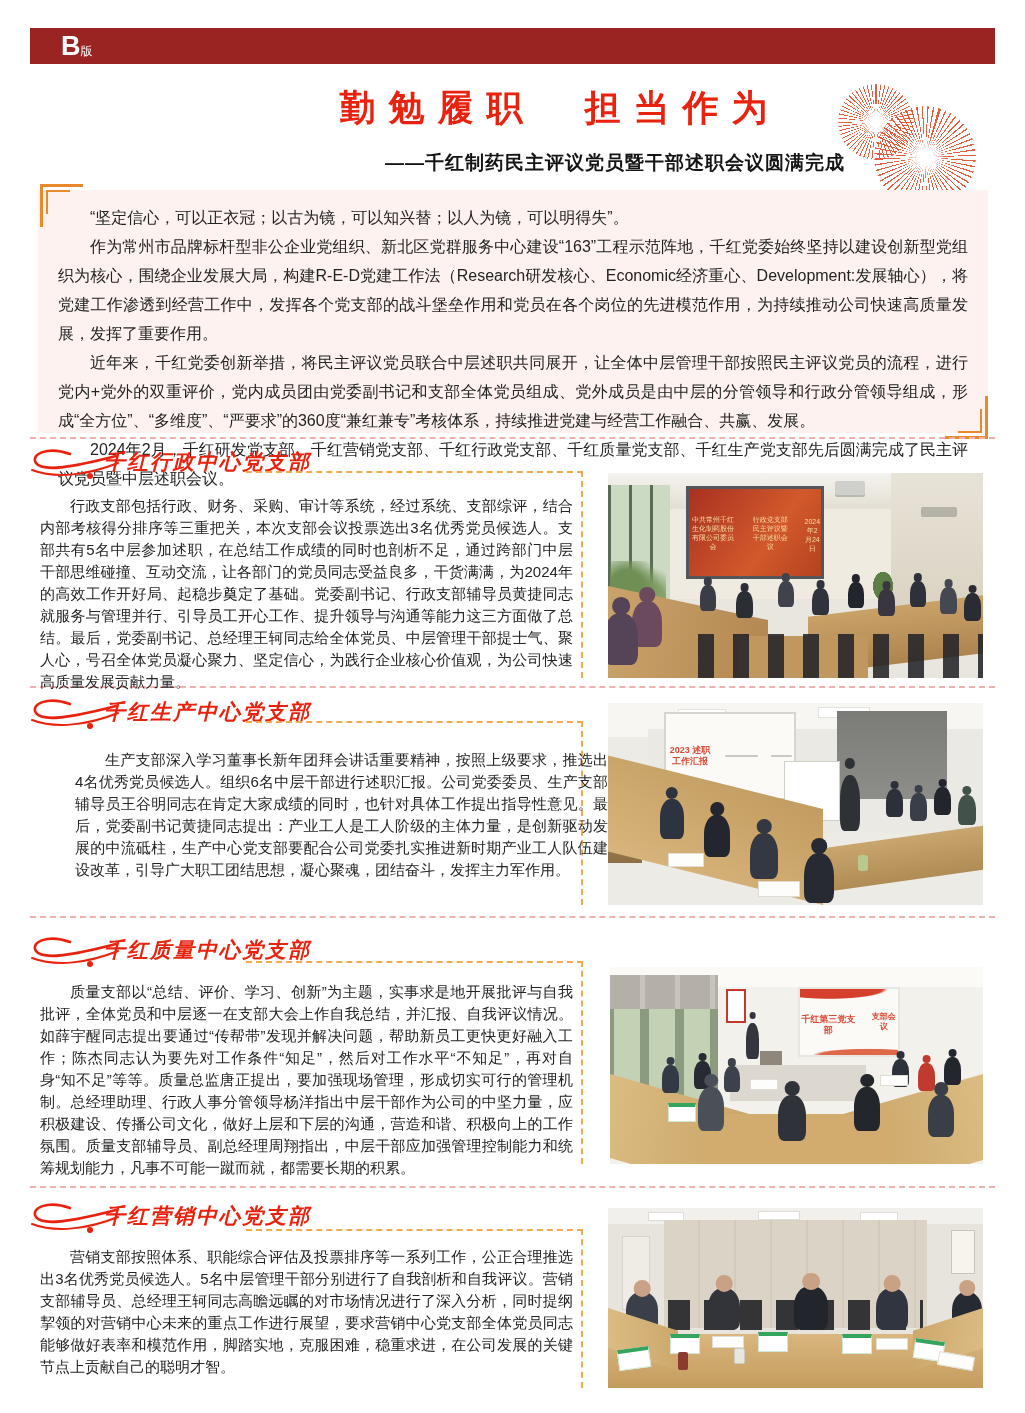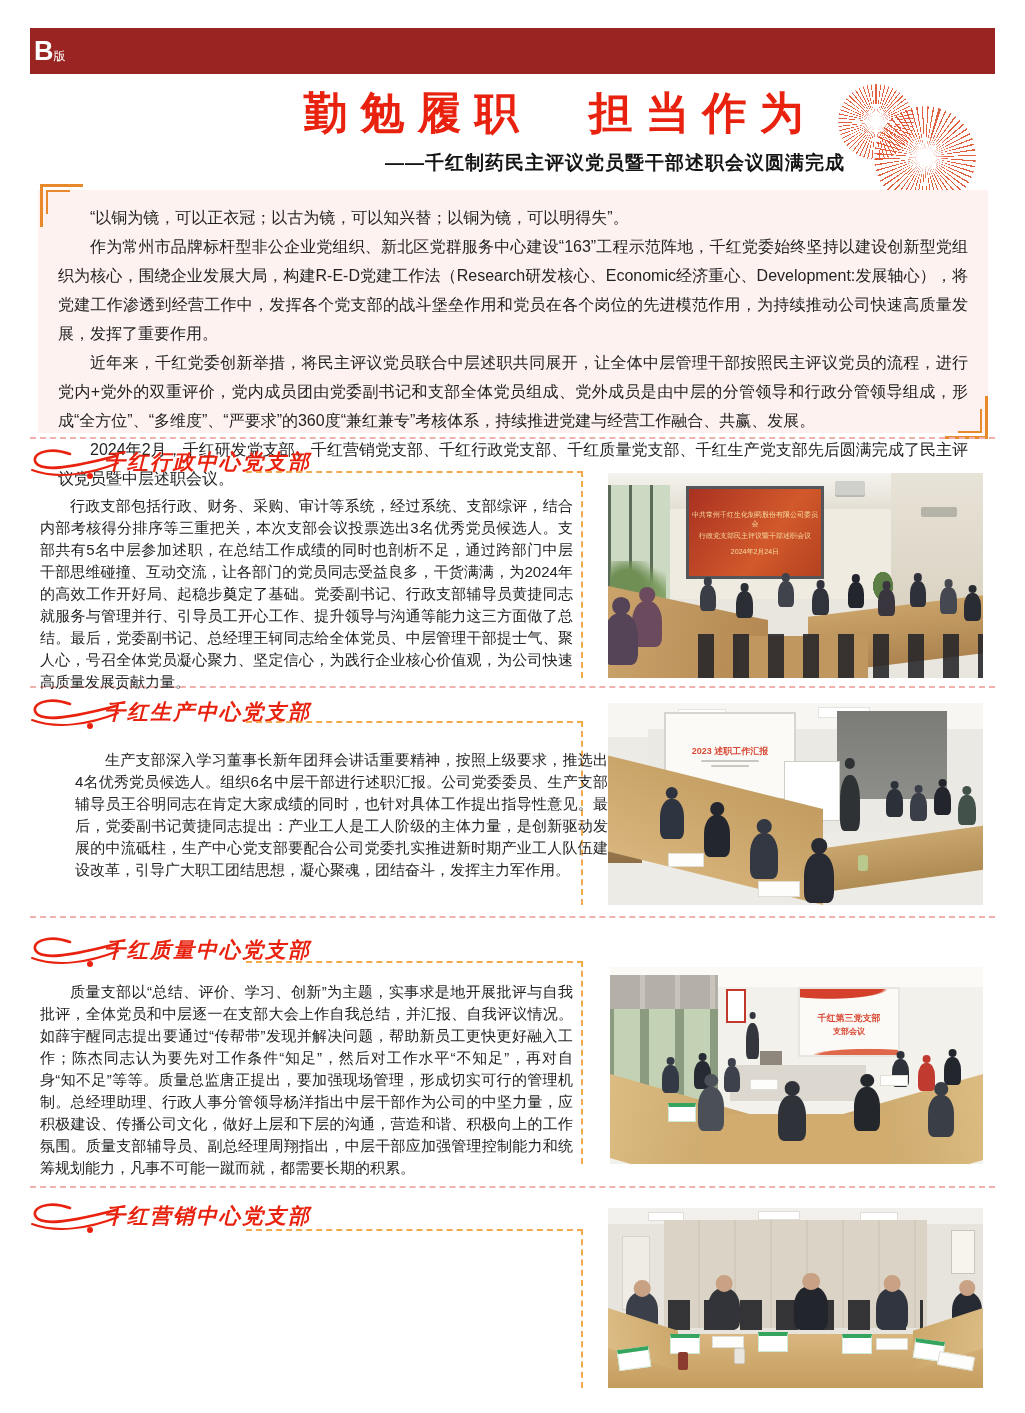--- a/index.html
+++ b/index.html
@@ -1,33 +1,33 @@
 <!DOCTYPE html>
 <html><head>
 <meta charset="utf-8">
 <style>
   html,body{margin:0;padding:0;background:#ffffff;}
   .page{position:relative;width:1025px;height:1413px;background:#fff;overflow:hidden;
         font-family:"Liberation Sans","DejaVu Sans",sans-serif;}
   .abs{position:absolute;}
 
   
-  .topbar{position:absolute;left:30px;top:28px;width:965px;height:46px;background:#9a2421;
-          color:#fff;display:flex;align-items:center;padding:0 4px;box-sizing:border-box;}
+  .topbar{position:absolute;left:30px;top:28px;width:965px;height:36px;background:#9a2421;
+          color:#fff;display:flex;align-items:center;padding:0 31px;box-sizing:border-box;}
   .edition{font-size:27px;font-weight:bold;line-height:1;}
   .edition-suffix{font-size:12px;font-weight:normal;}
   .topbar-right{margin-left:auto;display:flex;align-items:baseline;gap:30px;}
   .category{font-size:14px;letter-spacing:2px;}
   .masthead{font-size:25px;font-weight:bold;letter-spacing:4px;
             font-family:"Liberation Serif","DejaVu Serif",serif;}
 
   
   .headline{position:absolute;left:248px;top:84px;width:624px;text-align:center;
             color:#e8220e;font-family:"Liberation Serif","DejaVu Serif",serif;
-            font-weight:bold;font-size:44px;letter-spacing:13px;white-space:nowrap;}
+            font-weight:bold;font-size:36px;letter-spacing:13px;white-space:nowrap;}
   .subheadline{position:absolute;left:262px;top:150px;width:706px;text-align:center;
                font-size:19px;font-weight:bold;color:#141414;letter-spacing:1px;}
   .fw{position:absolute;border-radius:50%;
       background:repeating-conic-gradient(rgba(222,82,46,.92) 0deg 1.6deg, transparent 1.6deg 6.4deg);
       -webkit-mask-image:radial-gradient(circle,transparent 0 10%,#000 30% 70%,transparent 76%);
       mask-image:radial-gradient(circle,transparent 0 10%,#000 30% 70%,transparent 76%);}
 
   
   .intro{position:absolute;left:38px;top:190px;width:950px;height:243px;background:#fdf2f0;
          box-sizing:border-box;padding:13px 20px 0 20px;}
@@ -48,22 +48,22 @@
   
   .sec-title{position:absolute;color:#e8220e;font-size:21px;font-weight:bold;font-style:italic;
              letter-spacing:2px;white-space:nowrap;}
   .swoosh{position:absolute;width:96px;height:38px;}
   .sec-body{position:absolute;left:40px;width:533px;font-size:15px;line-height:22px;
             color:#242424;text-align:justify;text-indent:2em;}
 
   
   .photo{position:absolute;left:608px;width:375px;overflow:hidden;background:#e9e6df;}
   .screen{position:absolute;background:#55565a;padding:3px;box-sizing:border-box;}
-  .slide{position:relative;width:100%;height:100%;display:flex;flex-direction:column;
-         align-items:center;justify-content:center;gap:3px;text-align:center;overflow:hidden;}
+  .slide{position:relative;width:100%;height:100%;display:flex;
+         align-items:center;justify-content:center;gap:13px;text-align:center;overflow:hidden;}
   .slide-red{background:linear-gradient(125deg,#a93121,#d2592b 60%,#b4421f);color:#f7dda2;}
   .slide-red span{font-size:7px;line-height:9px;display:block;}
   .slide-white{background:#fbfaf6;color:#d94a36;}
   .slide-white .t1{font-size:9px;font-weight:bold;line-height:11px;}
   .slide-white .t2{font-size:8px;font-weight:bold;line-height:10px;}
   .greyline{height:2px;width:46%;background:#c9c7c0;border-radius:1px;}
   .fig{position:absolute;border-radius:45% 45% 20% 20%;background:#2f3138;}
   .fig::before{content:"";position:absolute;left:50%;top:-30%;transform:translateX(-50%);
                width:52%;height:0;padding-bottom:52%;border-radius:50%;background:inherit;}
   .fig.skin::before{background:#c9a184;}
@@ -80,21 +80,21 @@
   </div>
 
   <div class="headline">勤勉履职　担当作为</div>
   <div class="subheadline">——千红制药民主评议党员暨干部述职会议圆满完成</div>
   <div class="fw" style="left:838px;top:84px;width:76px;height:76px;"></div>
   <div class="fw" style="left:874px;top:106px;width:102px;height:102px;transform:rotate(17deg);"></div>
 
   <div class="intro">
     <div class="corner tl"></div>
     <div class="corner br"></div>
-    <p>“以铜为镜，可以正衣冠；以古为镜，可以知兴替；以铜为镜，可以明得失”。</p>
+    <p>“坚定信心，可以正衣冠；以古为镜，可以知兴替；以人为镜，可以明得失”。</p>
     <p>作为常州市品牌标杆型非公企业党组织、新北区党群服务中心建设“163”工程示范阵地，千红党委始终坚持以建设创新型党组织为核心，围绕企业发展大局，构建R-E-D党建工作法（Research研发核心、Economic经济重心、Development:发展轴心），将党建工作渗透到经营工作中，发挥各个党支部的战斗堡垒作用和党员在各个岗位的先进模范作用，为持续推动公司快速高质量发展，发挥了重要作用。</p>
     <p>近年来，千红党委创新举措，将民主评议党员联合中层述职共同展开，让全体中层管理干部按照民主评议党员的流程，进行党内+党外的双重评价，党内成员团由党委副书记和支部全体党员组成、党外成员是由中层的分管领导和行政分管领导组成，形成“全方位”、“多维度”、“严要求”的360度“兼红兼专”考核体系，持续推进党建与经营工作融合、共赢、发展。</p>
     <p>2024年2月，千红研发党支部、千红营销党支部、千红行政党支部、千红质量党支部、千红生产党支部先后圆满完成了民主评议党员暨中层述职会议。</p>
   </div>
 
   <div class="sep" style="top:437px;"></div>
   <div class="sep" style="top:686px;"></div>
   <div class="sep" style="top:916px;"></div>
   <div class="sep" style="top:1186px;"></div>
 
@@ -129,20 +129,21 @@
   <div class="dashH" style="left:246px;top:721px;width:337px;"></div>
   <div class="dashV" style="left:581px;top:721px;height:184px;"></div>
   <div class="dashH" style="left:246px;top:961px;width:337px;"></div>
   <div class="dashV" style="left:581px;top:961px;height:203px;"></div>
   <div class="dashH" style="left:246px;top:1229px;width:337px;"></div>
   <div class="dashV" style="left:581px;top:1229px;height:159px;"></div>
 
   <div class="sec-body" style="top:495px;">行政支部包括行政、财务、采购、审计等系统，经过系统、支部综评，结合内部考核得分排序等三重把关，本次支部会议投票选出3名优秀党员候选人。支部共有5名中层参加述职，在总结工作成绩的同时也剖析不足，通过跨部门中层干部思维碰撞、互动交流，让各部门的党员同志受益良多，干货满满，为2024年的高效工作开好局、起稳步奠定了基础。党委副书记、行政支部辅导员黄捷同志就服务与管理并行、引导员工开心工作、提升领导与沟通等能力这三方面做了总结。最后，党委副书记、总经理王轲同志给全体党员、中层管理干部提士气、聚人心，号召全体党员凝心聚力、坚定信心，为践行企业核心价值观，为公司快速高质量发展贡献力量。</div>
   <div class="sec-body" style="top:749px;margin-left:35px;">生产支部深入学习董事长新年团拜会讲话重要精神，按照上级要求，推选出4名优秀党员候选人。组织6名中层干部进行述职汇报。公司党委委员、生产支部辅导员王谷明同志在肯定大家成绩的同时，也针对具体工作提出指导性意见。最后，党委副书记黄捷同志提出：产业工人是工人阶级的主体力量，是创新驱动发展的中流砥柱，生产中心党支部要配合公司党委扎实推进新时期产业工人队伍建设改革，引导广大职工团结思想，凝心聚魂，团结奋斗，发挥主力军作用。</div>
   <div class="sec-body" style="top:981px;">质量支部以“总结、评价、学习、创新”为主题，实事求是地开展批评与自我批评，全体党员和中层逐一在支部大会上作自我总结，并汇报、自我评议情况。如薛宇醒同志提出要通过“传帮带”发现并解决问题，帮助新员工更快更好融入工作；陈杰同志认为要先对工作条件“知足”，然后对工作水平“不知足”，再对自身“知不足”等等。质量总监唐正提出，要加强现场管理，形成切实可行的管理机制。总经理助理、行政人事分管领导杨洋指出中层干部作为公司的中坚力量，应积极建设、传播公司文化，做好上层和下层的沟通，营造和谐、积极向上的工作氛围。质量支部辅导员、副总经理周翔指出，中层干部应加强管理控制能力和统筹规划能力，凡事不可能一蹴而就，都需要长期的积累。</div>
+  <div class="sec-body" style="top:1246px;">营销支部按照体系、职能综合评估及投票排序等一系列工作，公正合理推选出3名优秀党员候选人。5名中层管理干部分别进行了自我剖析和自我评议。营销支部辅导员、总经理王轲同志高瞻远瞩的对市场情况进行了深入分析，同时提纲挈领的对营销中心未来的重点工作进行展望，要求营销中心党支部全体党员同志能够做好表率和模范作用，脚踏实地，克服困难，稳重求进，在公司发展的关键节点上贡献自己的聪明才智。</div>
 
   <div class="photo" style="top:473px;height:205px;">
     <div class="abs" style="left:0;top:0;right:0;height:40px;background:linear-gradient(#f5f3ee,#e2ddd1);"></div>
     <div class="abs" style="left:60px;top:36px;right:70px;height:90px;background:#efebe1;"></div>
     <div class="abs" style="right:0;top:0;width:92px;height:155px;background:linear-gradient(#e8e3d7,#d8d1c1);"></div>
     <div class="abs" style="right:26px;top:34px;width:36px;height:10px;background:#b5b2a8;border-radius:2px;"></div>
     <div class="abs" style="right:118px;top:8px;width:30px;height:14px;background:#cfcfcb;border-radius:2px;box-shadow:0 2px 0 #b9b9b4;"></div>
     <div class="abs" style="left:0;top:12px;width:62px;height:165px;background:repeating-linear-gradient(90deg,#5c6b57 0 3px,#ccd9c3 3px 21px);"></div>
     <div class="abs" style="left:2px;top:88px;width:56px;height:64px;background:radial-gradient(circle at 30% 40%,#6f8f55 0 30%,transparent 62%),radial-gradient(circle at 70% 60%,#84a268 0 28%,transparent 58%);"></div>
     <div class="screen" style="left:78px;top:13px;width:138px;height:93px;">

